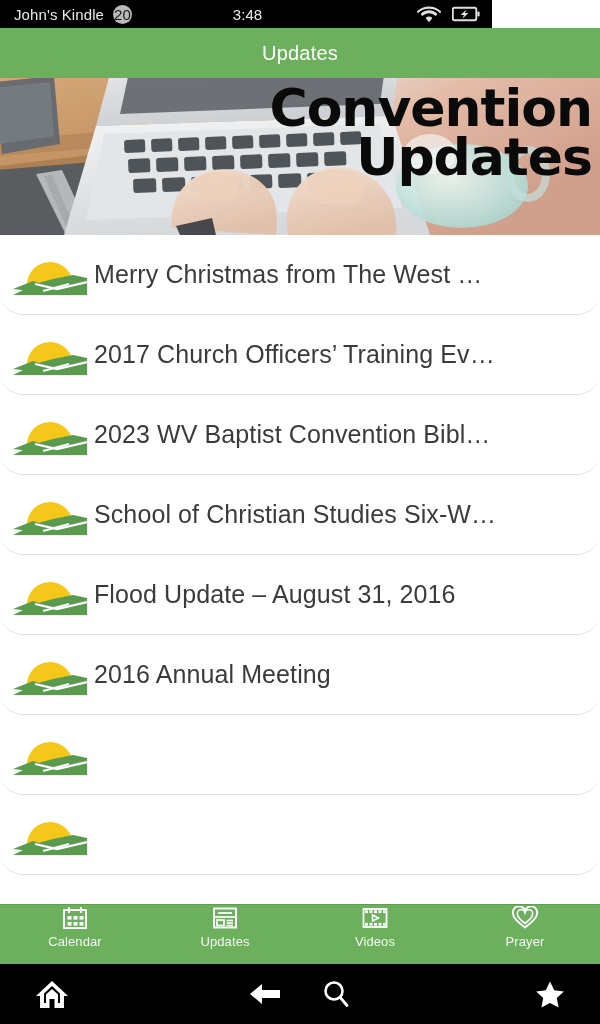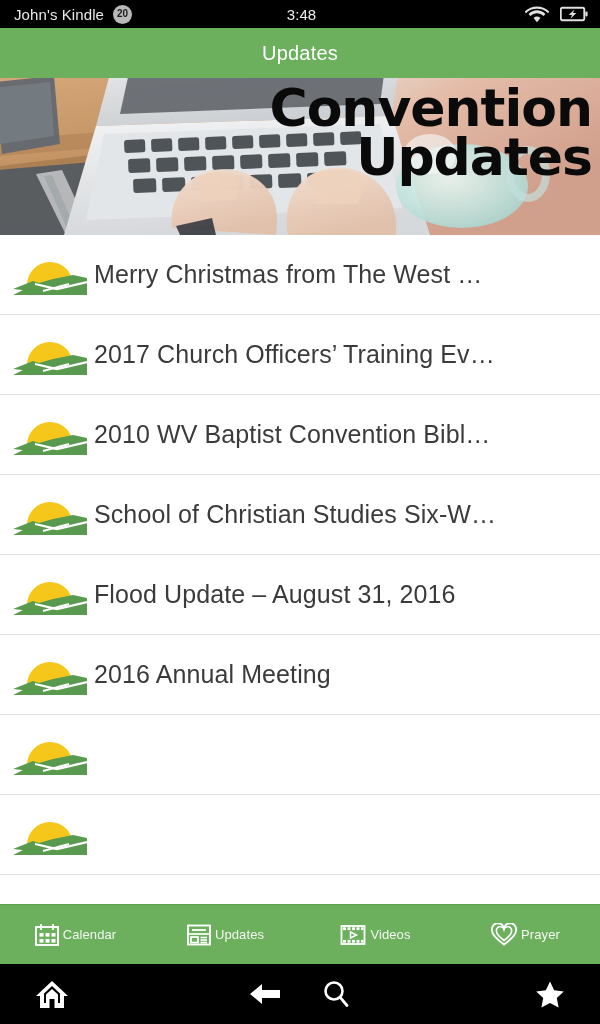--- a/index.html
+++ b/index.html
@@ -7,31 +7,31 @@
   html, body {
     width:600px; height:1024px; overflow:hidden;
     background:#000;
     font-family:"Liberation Sans", sans-serif;
     -webkit-font-smoothing:antialiased;
   }
   #device { position:relative; width:600px; height:1024px; background:#fff; overflow:hidden; }
 
   
   .statusbar {
-    position:absolute; top:0; left:0; width:600px; height:28px;
+    position:absolute; top:0; left:0; width:492px; height:28px;
     background:#000; color:#e8e8e8;
     display:flex; align-items:center;
     font-size:15px; letter-spacing:.1px;
   }
   .sb-left { display:flex; align-items:center; gap:9px; padding-left:14px; }
   .sb-device { color:#eaeaea; font-size:15px; }
   .sb-badge {
     width:19px; height:19px; border-radius:50%;
     background:#b9b9b9; color:#1b1b1b;
-    font-size:10px; font-weight:bold;
+    font-size:15px; font-weight:normal;
     display:flex; align-items:center; justify-content:center;
     line-height:1;
   }
   .sb-center {
     position:absolute; left:3px; right:0; text-align:center;
     font-size:15px; color:#ededed; pointer-events:none;
   }
   .sb-right {
     margin-left:auto; padding-right:12px;
     display:flex; align-items:center; gap:11px;
@@ -67,20 +67,21 @@
   
   .list {
     position:absolute; top:235px; left:0; width:600px; height:670px;
     background:#fff; overflow:hidden;
   }
   .row {
     position:relative; height:80px; width:600px;
     display:flex; align-items:center;
     border-bottom:1px solid #e2e2e2;
     background:#fff;
+    border-radius:23px;
   }
   .row-icon {
     width:76px; min-width:76px; height:44px;
     margin-left:12px; margin-right:6px;
     display:flex; align-items:center; justify-content:center;
   }
   .row-icon svg { display:block; }
   .row-title {
     font-size:25px; color:#3b3b3b; font-weight:300;
     white-space:nowrap; overflow:hidden;
@@ -89,22 +90,22 @@
   }
 
   
   .tabbar {
     position:absolute; bottom:60px; left:0; width:600px; height:60px;
     background:#6cb05e;
     display:flex; align-items:stretch;
     border-top:1px solid #5d9e51;
   }
   .tab {
-    flex:1; display:flex; flex-direction:row;
-    align-items:center; justify-content:center; gap:3px;
+    flex:1; display:flex; flex-direction:column;
+    align-items:center; gap:3px;
     cursor:pointer;
   }
   .tab-icon { height:26px; display:flex; align-items:center; justify-content:center; }
   .tab-icon svg { display:block; }
   .tab-label { color:#f4f7f2; font-size:13px; letter-spacing:.1px; }
 
   
   .navbar {
     position:absolute; bottom:0; left:0; width:600px; height:60px;
     background:#000; display:flex; align-items:center;
@@ -280,21 +281,21 @@
     <div class="row">
       <div class="row-icon">
         <svg width="74" height="44" viewBox="0 0 74 44">
           <path d="M14 32 A23 23 0 0 1 60 32 Z" fill="#f5c71a"></path>
           <path d="M0 42 L22 31 L40 26 L60 22 L74 25 L74 42 Z" fill="#5a9a4e"></path>
           <path d="M0 36 L20 28 L30 31 L18 38 Z" fill="#5a9a4e"></path>
           <path d="M22 31 L44 36 L74 29" fill="none" stroke="#ffffff" stroke-width="2.2"></path>
           <path d="M30 38 L56 31" fill="none" stroke="#ffffff" stroke-width="2"></path>
         </svg>
       </div>
-      <div class="row-title">2010 WV Baptist Convention Bibl…</div>
+      <div class="row-title">2023 WV Baptist Convention Bibl…</div>
     </div>
 
     <div class="row">
       <div class="row-icon">
         <svg width="74" height="44" viewBox="0 0 74 44">
           <path d="M14 32 A23 23 0 0 1 60 32 Z" fill="#f5c71a"></path>
           <path d="M0 42 L22 31 L40 26 L60 22 L74 25 L74 42 Z" fill="#5a9a4e"></path>
           <path d="M0 36 L20 28 L30 31 L18 38 Z" fill="#5a9a4e"></path>
           <path d="M22 31 L44 36 L74 29" fill="none" stroke="#ffffff" stroke-width="2.2"></path>
           <path d="M30 38 L56 31" fill="none" stroke="#ffffff" stroke-width="2"></path>

